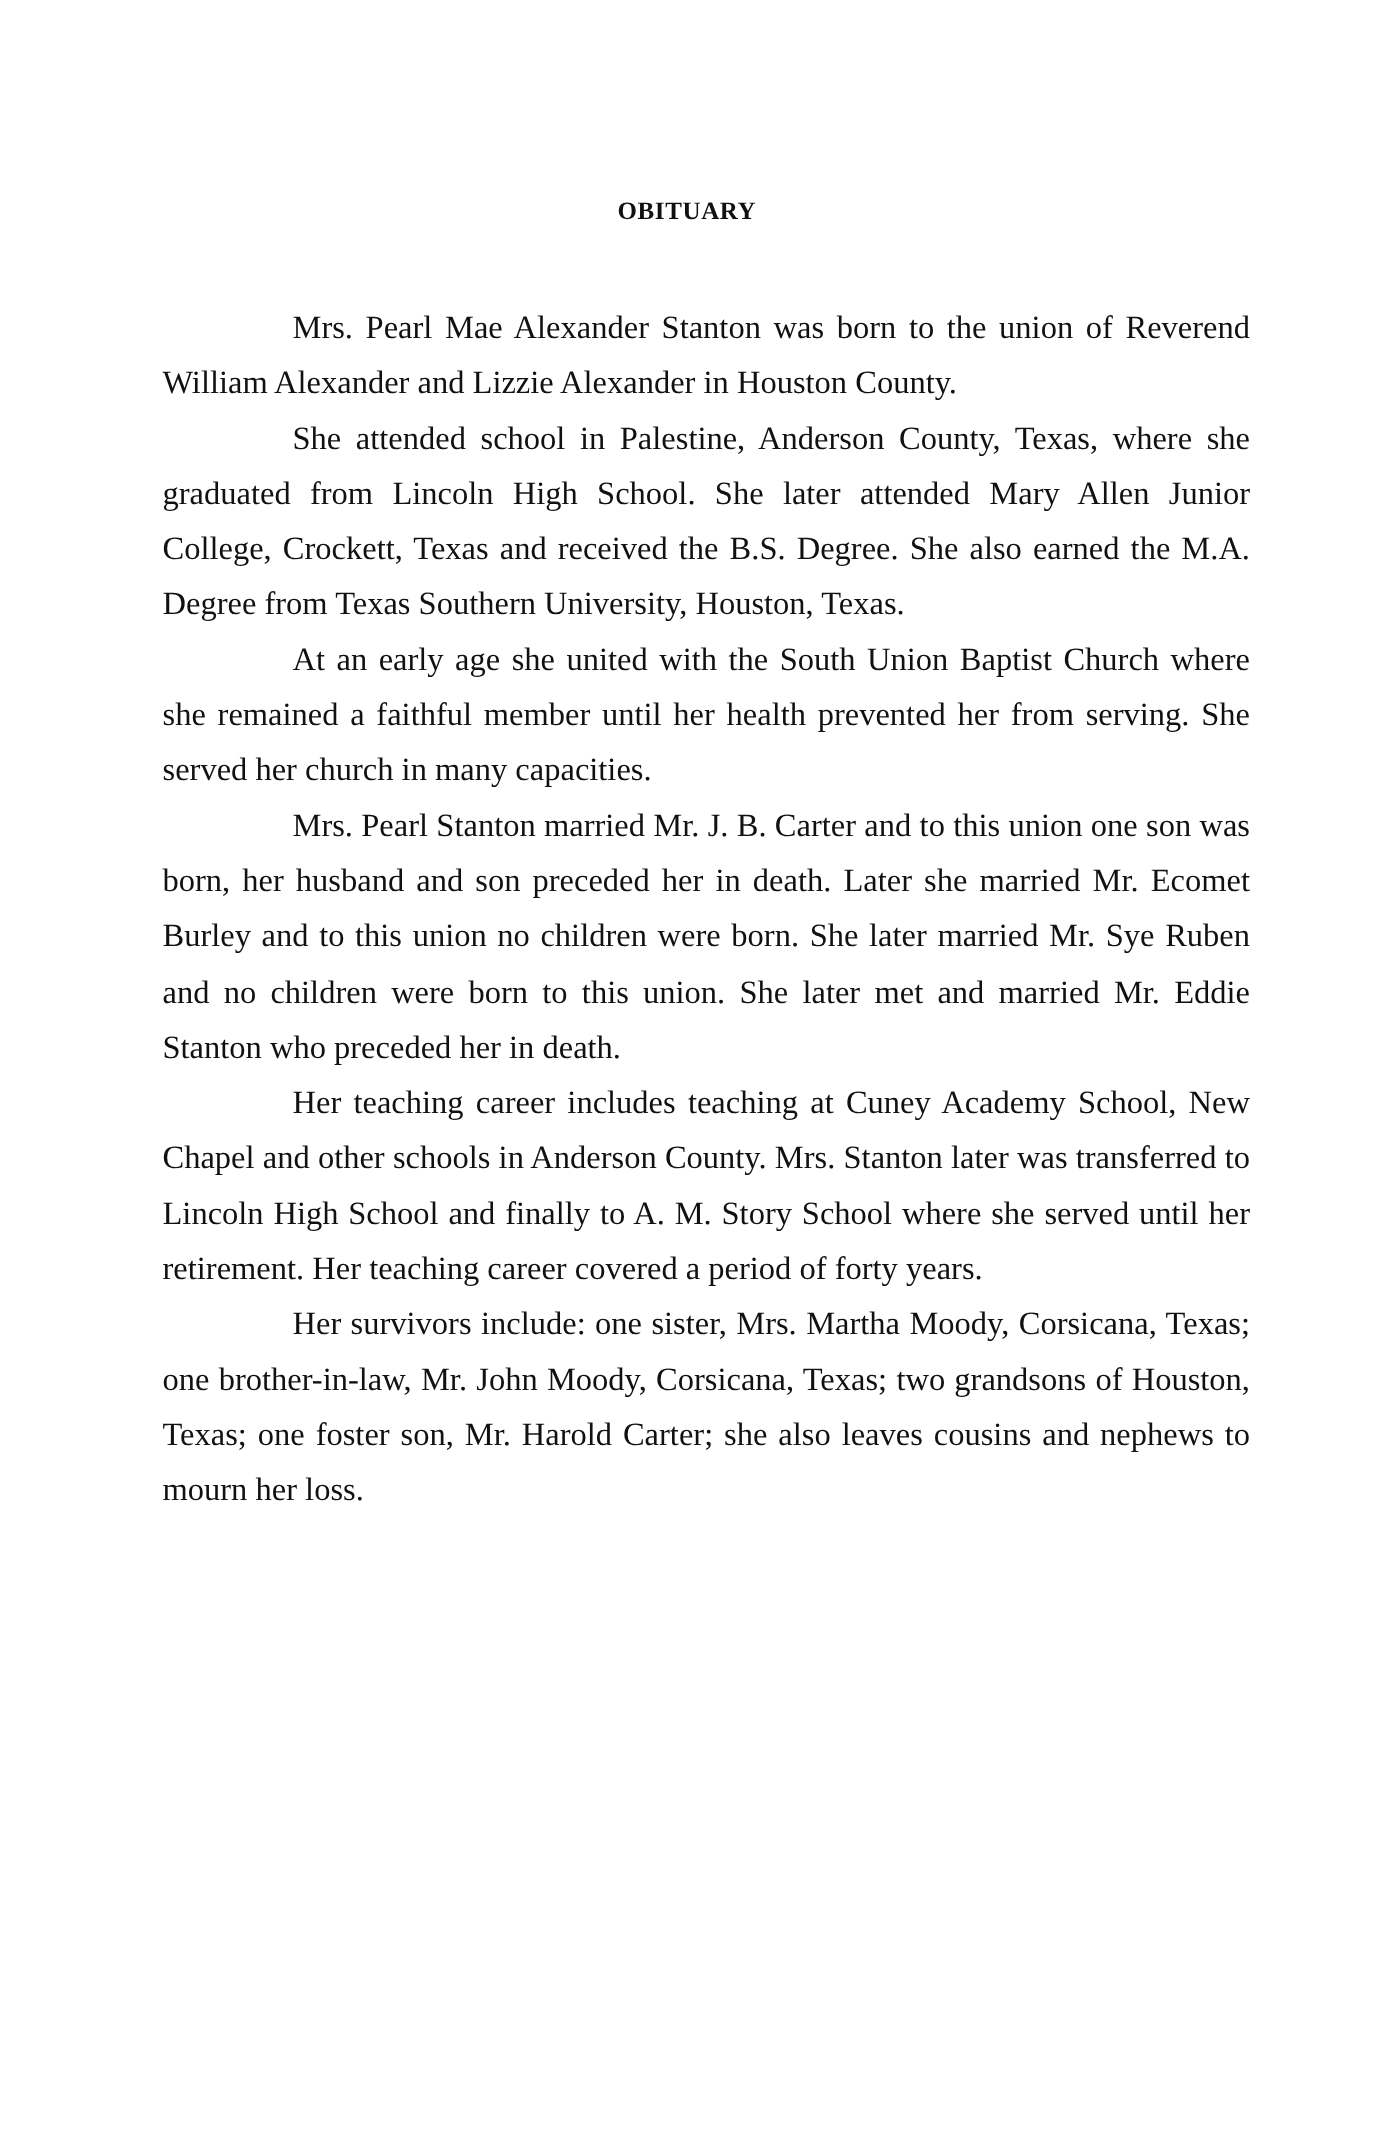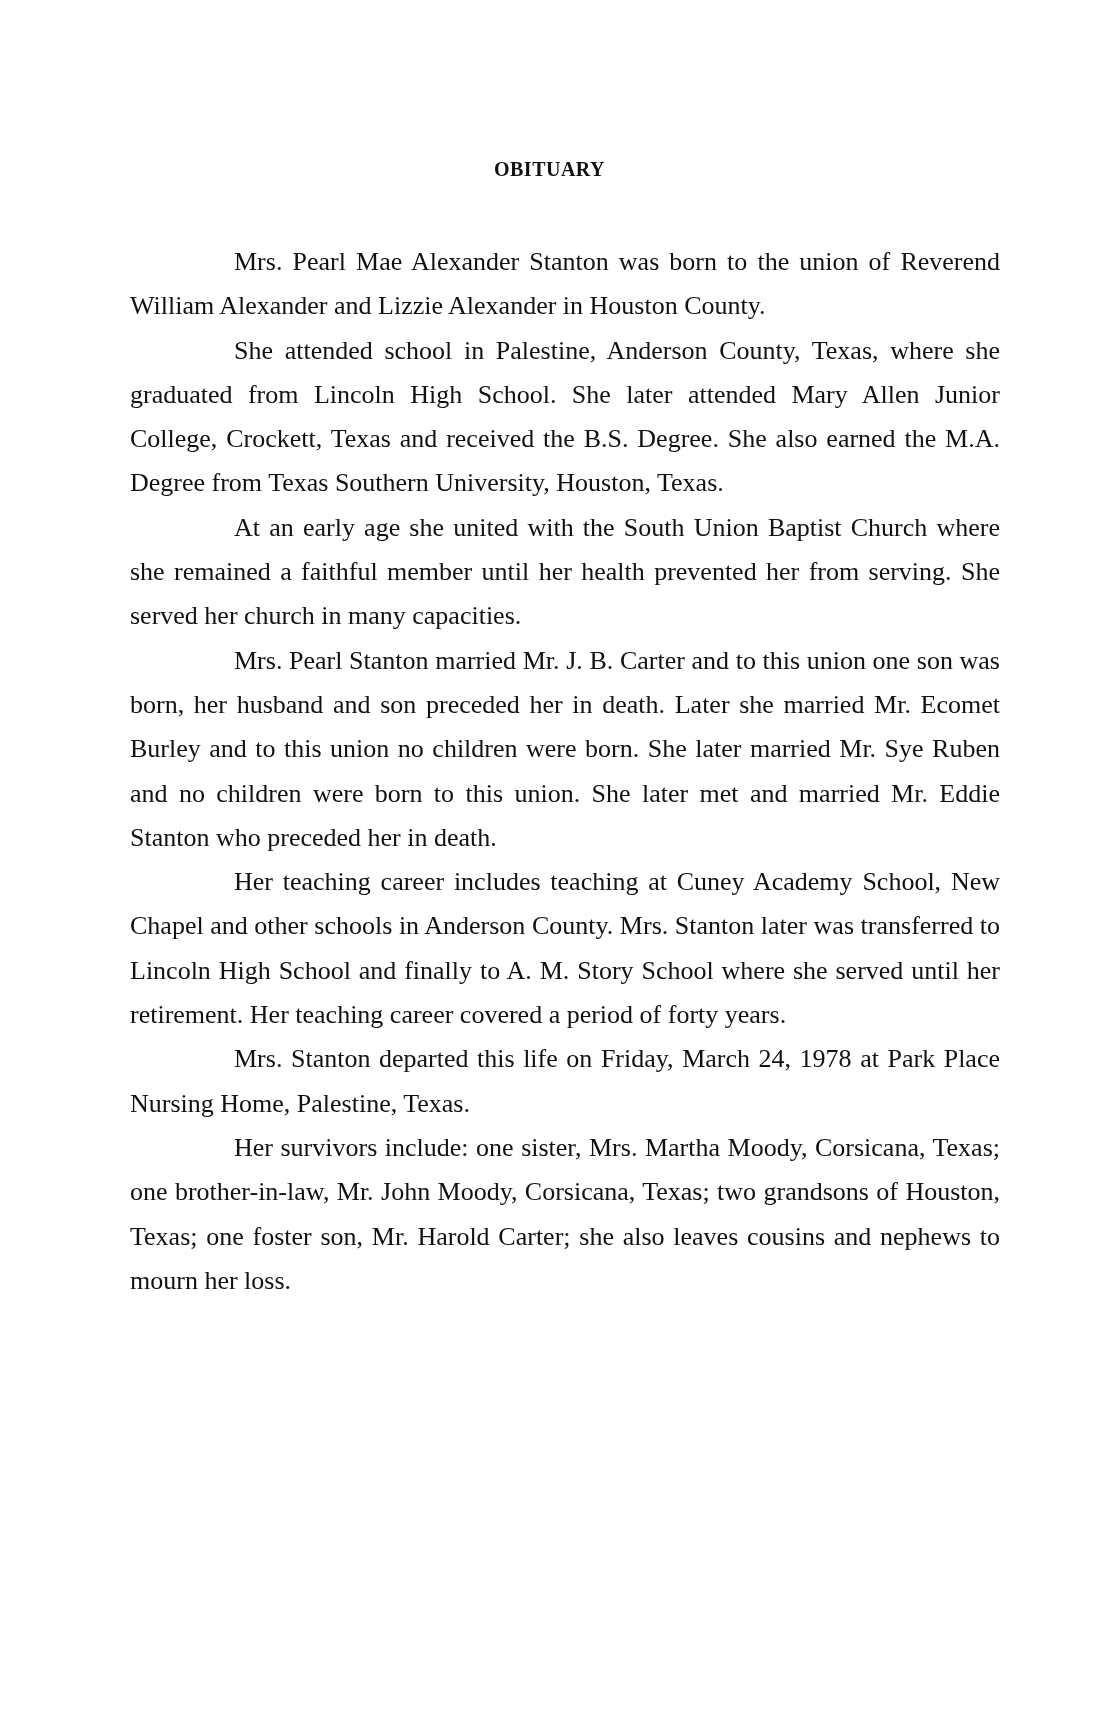--- a/index.html
+++ b/index.html
@@ -22,16 +22,15 @@
 <body>
 
 <div class="page">
   <div class="title">OBITUARY</div>
   <div class="body">
     <p>Mrs. Pearl Mae Alexander Stanton was born to the union of Reverend William Alexander and Lizzie Alexander in Houston County.</p>
     <p>She attended school in Palestine, Anderson County, Texas, where she graduated from Lincoln High School. She later attended Mary Allen Junior College, Crockett, Texas and received the B.S. Degree. She also earned the M.A. Degree from Texas Southern University, Houston, Texas.</p>
     <p>At an early age she united with the South Union Baptist Church where she remained a faithful member until her health prevented her from serving. She served her church in many capac­ities.</p>
     <p>Mrs. Pearl Stanton married Mr. J. B. Carter and to this union one son was born, her husband and son preceded her in death. Later she married Mr. Ecomet Burley and to this union no children were born. She later married Mr. Sye Ruben and no children were born to this union. She later met and married Mr. Eddie Stanton who preceded her in death.</p>
     <p>Her teaching career includes teaching at Cuney Academy School, New Chapel and other schools in Anderson County. Mrs. Stanton later was transferred to Lincoln High School and finally to A. M. Story School where she served until her retire­ment. Her teaching career covered a period of forty years.</p>
-    <p>Mrs. Stanton departed this life on Friday, March 24, 1978 at Park Place Nursing Home, Palestine, Texas.</p>
     <p>Her survivors include: one sister, Mrs. Martha Moody, Corsicana, Texas; one brother-in-law, Mr. John Moody, Corsicana, Texas; two grandsons of Houston, Texas; one foster son, Mr. Harold Carter; she also leaves cousins and nephews to mourn her loss.</p>
   </div>
 </div>
 
 </body></html>

